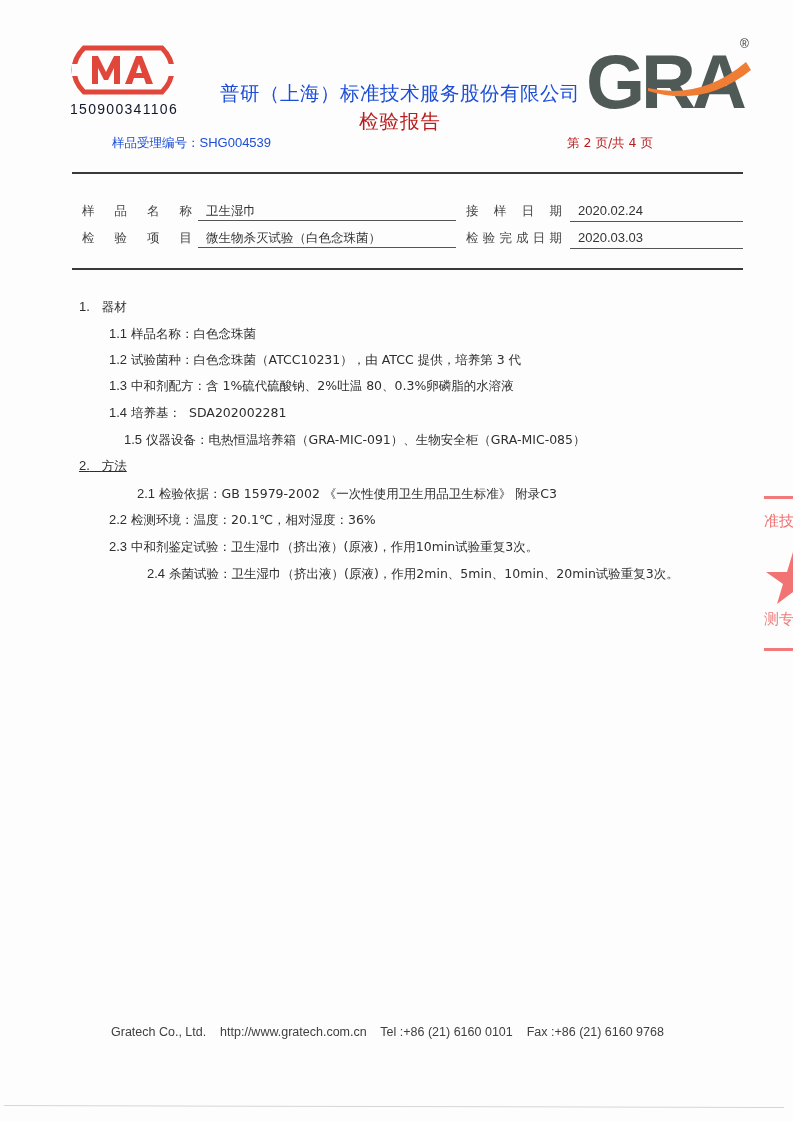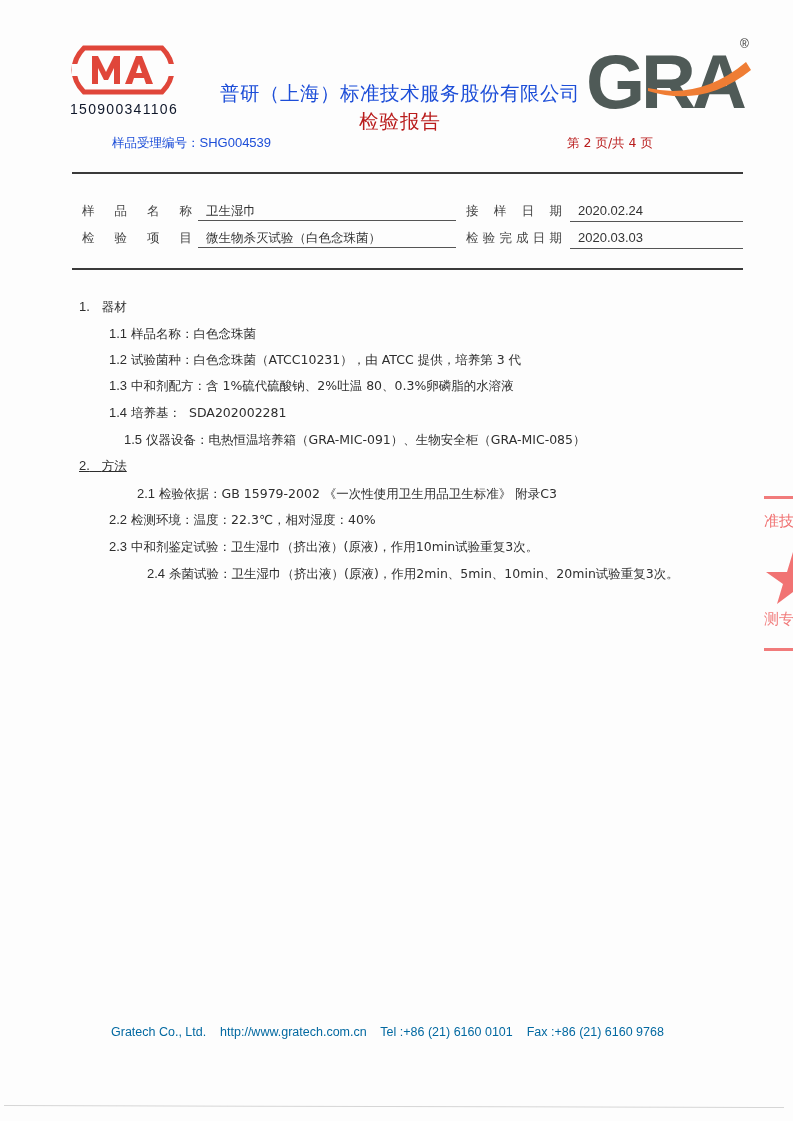--- a/index.html
+++ b/index.html
@@ -31,21 +31,21 @@
     .lbl { font-size: 12.5px; color: #444; font-family: "DejaVu Serif", serif; }
     .lbl-spread { display: flex; justify-content: space-between; }
     .val { font-size: 12.5px; color: #333; font-family: "DejaVu Serif", serif; }
     .val.num { font-family: "Liberation Sans", sans-serif; font-size: 13px; }
     .uline { height: 1px; background: #555; }
 
     
     .sec { font-size: 12.5px; color: #2e2e2e; white-space: nowrap; }
     .sec .n { font-family: "Liberation Sans", sans-serif; font-size: 13px; }
 
-    .footer { left: 111px; top: 1025px; font-family: "Liberation Sans", sans-serif; font-size: 12.5px; color: #0369a1; white-space: pre; }
+    .footer { left: 111px; top: 1025px; font-family: "Liberation Sans", sans-serif; font-size: 12.5px; color: #404040; white-space: pre; }
     .scan-line { left: 4px; top: 1106px; width: 780px; height: 1px; background: #d6d6d6; transform: rotate(0.15deg); }
 
     .stamp { left: 760px; top: 490px; width: 33px; height: 170px; }
   </style>
 </head>
 <body>
 
 <svg class="abs cma-logo" viewBox="0 0 106 52">
   <path d="M14,4 H92 Q102,14 102,26 Q102,38 92,48 H14 Q4,38 4,26 Q4,14 14,4 Z" fill="none" stroke="#e0463a" stroke-width="5"></path>
   <rect x="88" y="20" width="18" height="12" fill="#fdfdfd"></rect>
@@ -130,21 +130,21 @@
   <span class="n">1.5</span> <span>仪器设备：电热恒温培养箱（GRA-MIC-091）、生物安全柜（GRA-MIC-085）</span>
 </div>
 
 <div class="abs sec" style="left:79px; top:458px;text-decoration:underline;">
   <span class="n">2.</span>&nbsp;&nbsp;&nbsp;<span>方法</span>
 </div>
 <div class="abs sec" style="left:109px; top:486px;margin-left:28px;">
   <span class="n">2.1</span> <span>检验依据：GB 15979-2002 《一次性使用卫生用品卫生标准》 附录C3</span>
 </div>
 <div class="abs sec" style="left:109px; top:512px;">
-  <span class="n">2.2</span> <span>检测环境：温度：22.3℃，相对湿度：40%</span>
+  <span class="n">2.2</span> <span>检测环境：温度：20.1℃，相对湿度：36%</span>
 </div>
 <div class="abs sec" style="left:109px; top:539px;">
   <span class="n">2.3</span> <span>中和剂鉴定试验：卫生湿巾（挤出液）(原液)，作用10min试验重复3次。</span>
 </div>
 <div class="abs sec" style="left:109px; top:566px;margin-left:38px;">
   <span class="n">2.4</span> <span>杀菌试验：卫生湿巾（挤出液）(原液)，作用2min、5min、10min、20min试验重复3次。</span>
 </div>
 
 <svg class="abs stamp" viewBox="0 0 33 170">
   <rect x="4" y="6" width="29" height="3" fill="#ee5a5a" opacity="0.8"></rect>

